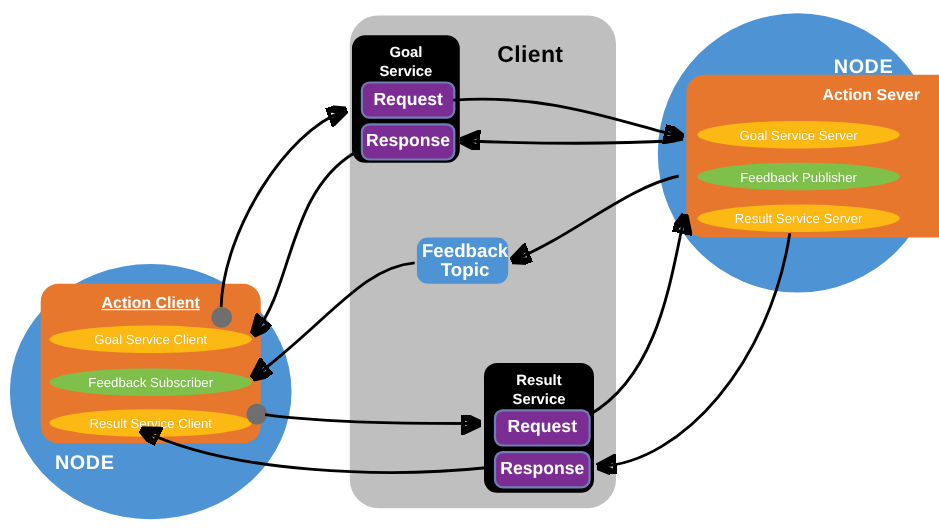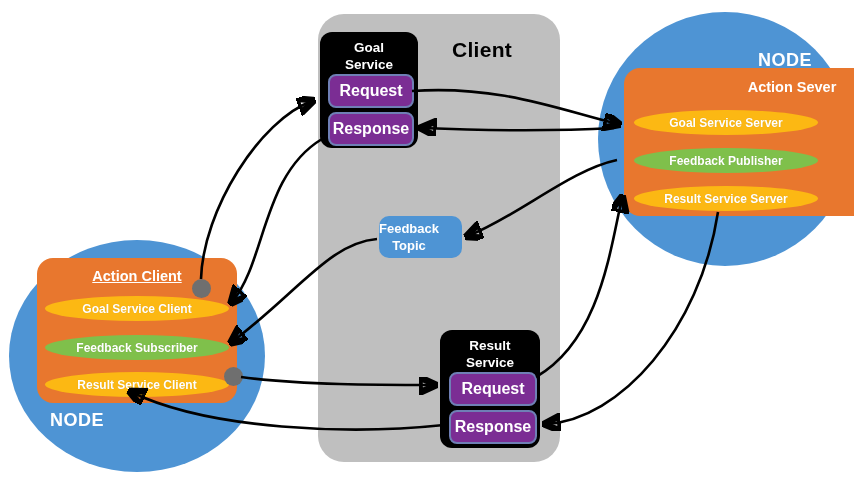--- a/index.html
+++ b/index.html
@@ -26,43 +26,43 @@
     position:absolute;background:#e8772e;border-radius:16px;
   }
   .inner-title{
     position:absolute;width:100%;text-align:center;color:#ffffff;
     font-weight:bold;font-size:14.5px;white-space:nowrap;
   }
 
   .pill{
     position:absolute;border-radius:50%/50%;
     display:flex;align-items:center;justify-content:center;
-    color:#ffffff;font-weight:bold;font-size:12px;white-space:nowrap;
+    color:#ffffff;font-weight:normal;font-size:12px;white-space:nowrap;
     text-shadow:0 0 1px rgba(0,0,0,.15);
   }
   .pill.yellow{background:#fcb813;}
   .pill.green{background:#7fc04b;}
 
   .svc-box{
     position:absolute;background:#000000;border-radius:12px;
   }
   .svc-title{
     position:absolute;width:100%;text-align:center;color:#ffffff;
     font-weight:bold;font-size:13.5px;line-height:17px;
   }
   .msg-box{
     position:absolute;background:#7b2d94;border:2px solid #6f7fb5;
     border-radius:8px;display:flex;align-items:center;justify-content:center;
     color:#ffffff;font-weight:bold;font-size:16px;white-space:nowrap;
   }
 
   .topic-box{
     position:absolute;background:#4e94d4;border-radius:10px;
-    display:flex;align-items:center;justify-content:flex-start;text-align:center;
-    color:#ffffff;font-weight:bold;font-size:13px;line-height:17px;
+    display:flex;align-items:center;justify-content:flex-end;text-align:center;
+    color:#ffffff;font-weight:bold;font-size:17px;line-height:17px;
   }
 
   .dot{position:absolute;border-radius:50%;background:#6f6f6f;}
 
   svg.edges{position:absolute;left:0;top:0;width:854px;height:480px;
     pointer-events:none;}
   svg.edges path{fill:none;stroke:#000000;stroke-width:2.6;}
 </style>
 </head>
 <body>

